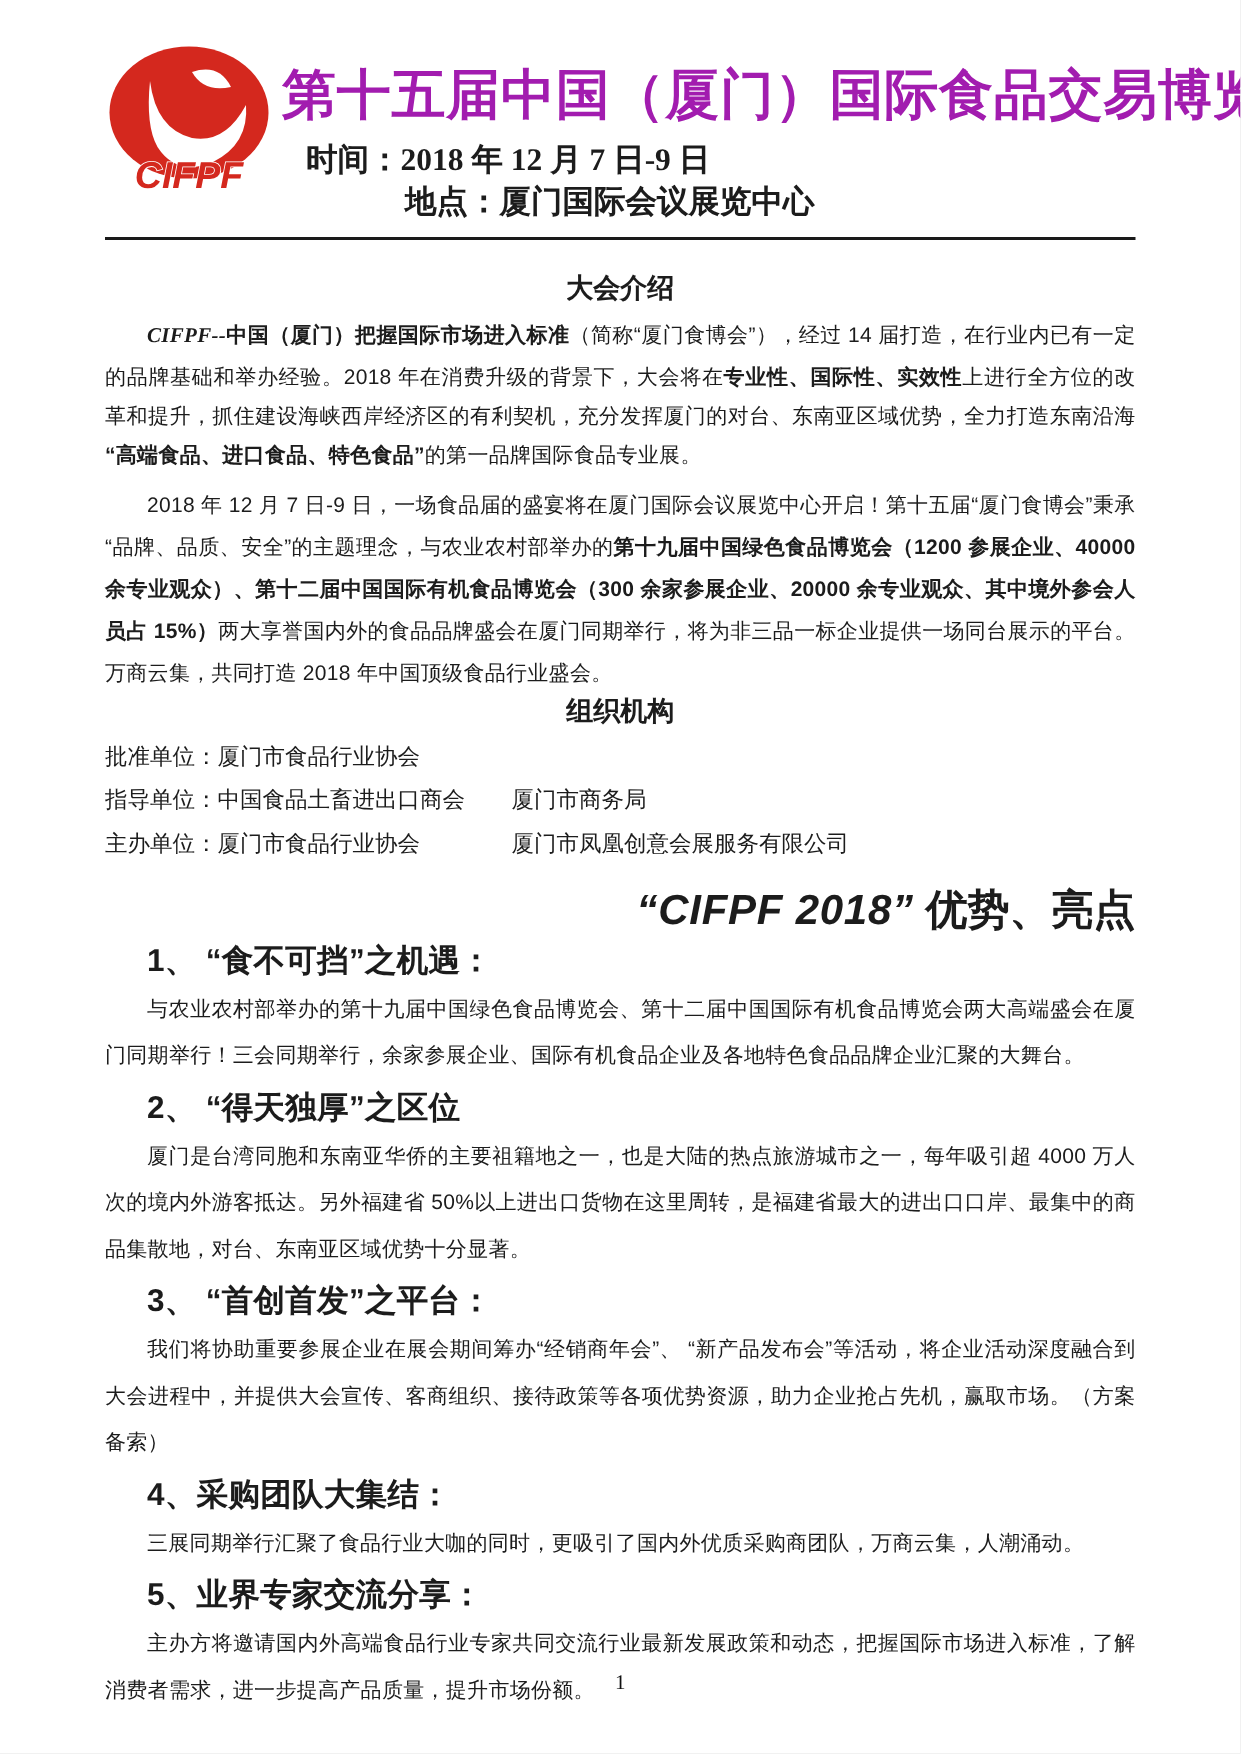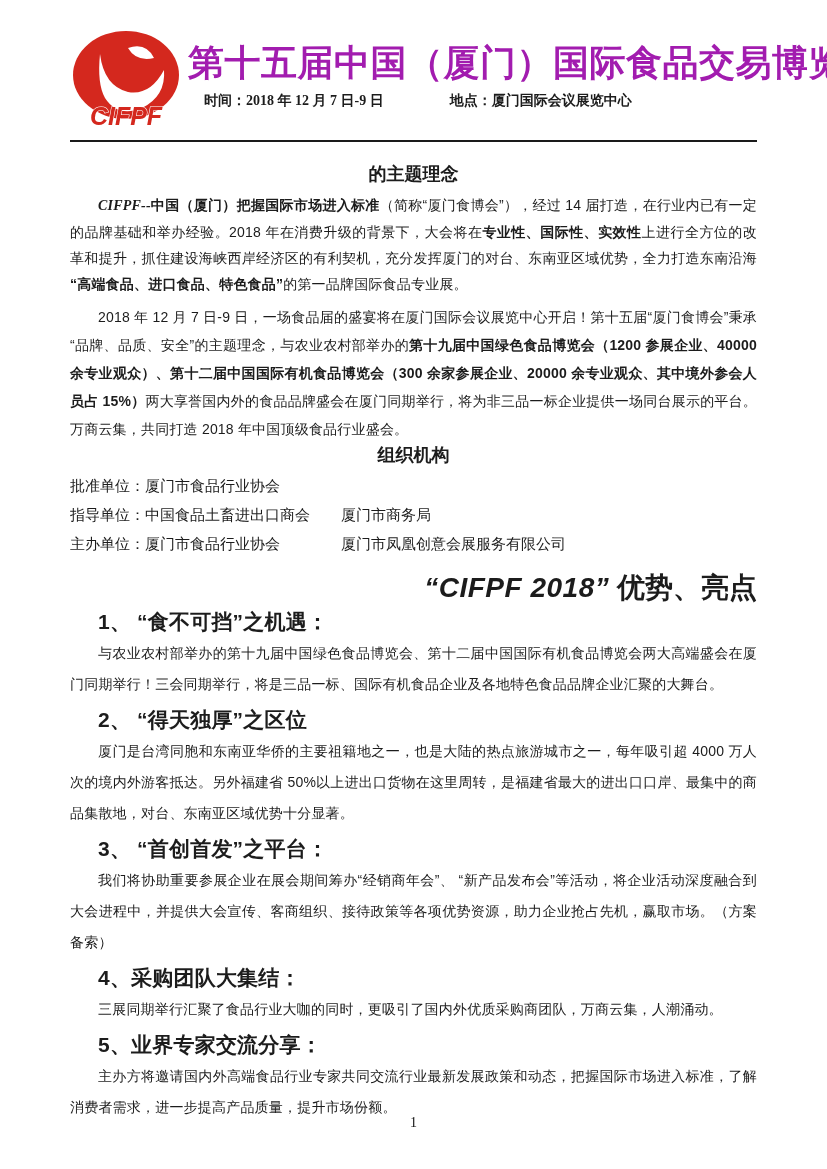--- a/index.html
+++ b/index.html
@@ -11,23 +11,23 @@
     overflow:hidden;
   }
   
   .header{display:flex;align-items:flex-start;}
   .logo{flex:0 0 112px;width:112px;height:100px;position:relative;}
   .header-main{flex:1;padding-left:6px;min-width:0;}
   .doc-title{
     margin:12px 0 0;font-size:36px;font-weight:bold;color:#a21caf;
     letter-spacing:.5px;white-space:nowrap;line-height:1.15;
   }
-  .info-line{margin-top:9px;font-weight:bold;font-size:14px;display:flex;padding-left:16px;}
+  .info-line{margin-top:9px;font-weight:bold;font-size:21px;display:flex;padding-left:16px;flex-direction:column;}
   .info-item{white-space:nowrap;}
-  .info-item + .info-item{margin-left:66px;text-align:right;}
+  .info-item + .info-item{margin-left:66px;}
   .info-value{font-family:"Liberation Serif","DejaVu Serif",serif;font-weight:bold;}
   .rule{border-top:2px solid #1a1a1a;margin-top:10px;}
   
   .section-heading{
     text-align:center;font-size:18px;font-weight:bold;
     margin:20px 0 0;line-height:24px;
   }
   
   .para{
     font-size:14px;text-align:justify;text-indent:2em;
@@ -81,21 +81,21 @@
       <h1 class="doc-title">第十五届中国（厦门）国际食品交易博览会</h1>
       <div class="info-line">
         <span class="info-item"><span>时间：</span><span class="info-value">2018 年 12 月 7 日-9 日</span></span>
         <span class="info-item"><span>地点：</span><span>厦门国际会议展览中心</span></span>
       </div>
     </div>
   </header>
   <div class="rule"></div>
 
   <section>
-    <h2 class="section-heading">的主题理念</h2>
+    <h2 class="section-heading">大会介绍</h2>
     <p class="para p1"><span class="bi">CIFPF--</span><span class="b">中国（厦门）把握国际市场进入标准</span><span>（简称“厦门食博会”），经过 14 届打造，在行业内已有一定的品牌基础和举办经验。2018 年在消费升级的背景下，大会将在</span><span class="b">专业性、国际性、实效性</span><span>上进行全方位的改革和提升，抓住建设海峡西岸经济区的有利契机，充分发挥厦门的对台、东南亚区域优势，全力打造东南沿海</span><span class="b">“高端食品、进口食品、特色食品”</span><span>的第一品牌国际食品专业展。</span></p>
     <p class="para p2"><span>2018 年 12 月 7 日-9 日，一场食品届的盛宴将在厦门国际会议展览中心开启！第十五届“厦门食博会”秉承“品牌、品质、安全”的主题理念，与农业农村部举办的</span><span class="b">第十九届中国绿色食品博览会（1200 参展企业、40000 余专业观众）、第十二届中国国际有机食品博览会（300 余家参展企业、20000 余专业观众、其中境外参会人员占 15%）</span><span>两大享誉国内外的食品品牌盛会在厦门同期举行，将为非三品一标企业提供一场同台展示的平台。万商云集，共同打造 2018 年中国顶级食品行业盛会。</span></p>
   </section>
 
   <section>
     <h2 class="section-heading org-heading">组织机构</h2>
     <div class="org-rows">
       <div class="org-row">
         <span class="org-label">批准单位：</span>
         <span class="org-first">厦门市食品行业协会</span>
@@ -112,21 +112,21 @@
         <span class="org-second">厦门市凤凰创意会展服务有限公司</span>
       </div>
     </div>
   </section>
 
   <section>
     <h2 class="hl-heading"><span class="hl-name">“CIFPF 2018”</span><span> 优势、亮点</span></h2>
 
     <div class="item">
       <h3>1、 “食不可挡”之机遇：</h3>
-      <p>与农业农村部举办的第十九届中国绿色食品博览会、第十二届中国国际有机食品博览会两大高端盛会在厦门同期举行！三会同期举行，将是三品一标、国际有机食品企业及各地特色食品品牌企业汇聚的大舞台。</p>
+      <p>与农业农村部举办的第十九届中国绿色食品博览会、第十二届中国国际有机食品博览会两大高端盛会在厦门同期举行！三会同期举行，余家参展企业、国际有机食品企业及各地特色食品品牌企业汇聚的大舞台。</p>
     </div>
     <div class="item">
       <h3>2、 “得天独厚”之区位</h3>
       <p>厦门是台湾同胞和东南亚华侨的主要祖籍地之一，也是大陆的热点旅游城市之一，每年吸引超 4000 万人次的境内外游客抵达。另外福建省 50%以上进出口货物在这里周转，是福建省最大的进出口口岸、最集中的商品集散地，对台、东南亚区域优势十分显著。</p>
     </div>
     <div class="item">
       <h3>3、 “首创首发”之平台：</h3>
       <p>我们将协助重要参展企业在展会期间筹办“经销商年会”、 “新产品发布会”等活动，将企业活动深度融合到大会进程中，并提供大会宣传、客商组织、接待政策等各项优势资源，助力企业抢占先机，赢取市场。（方案备索）</p>
     </div>
     <div class="item">

